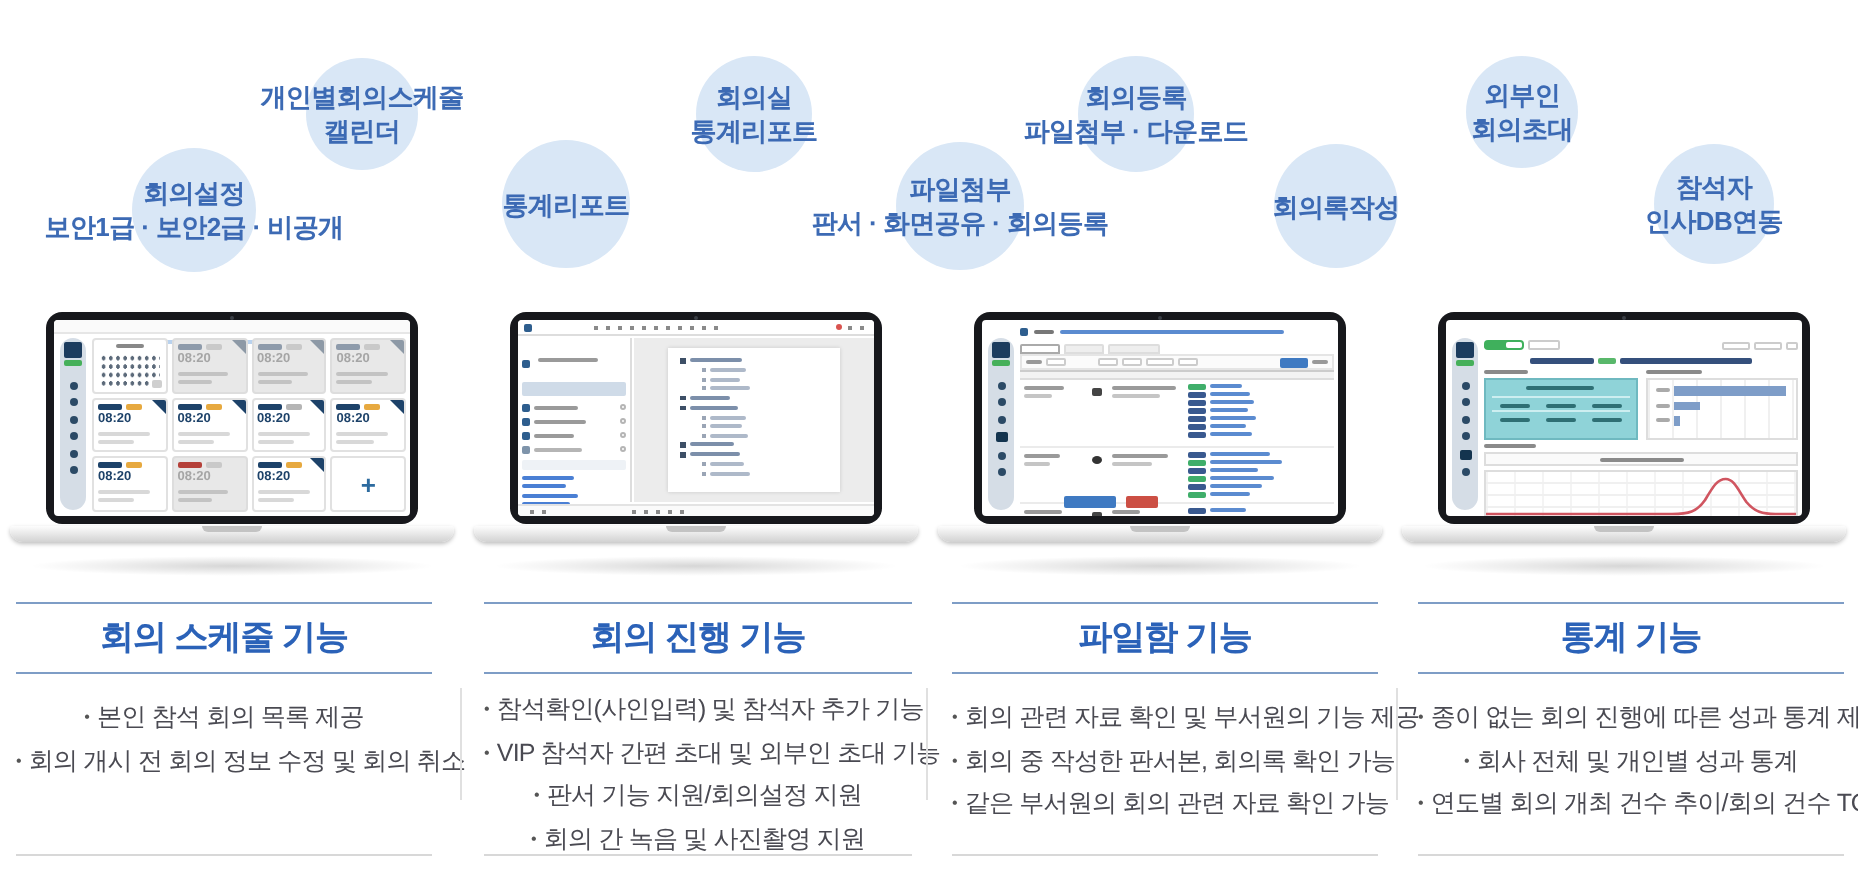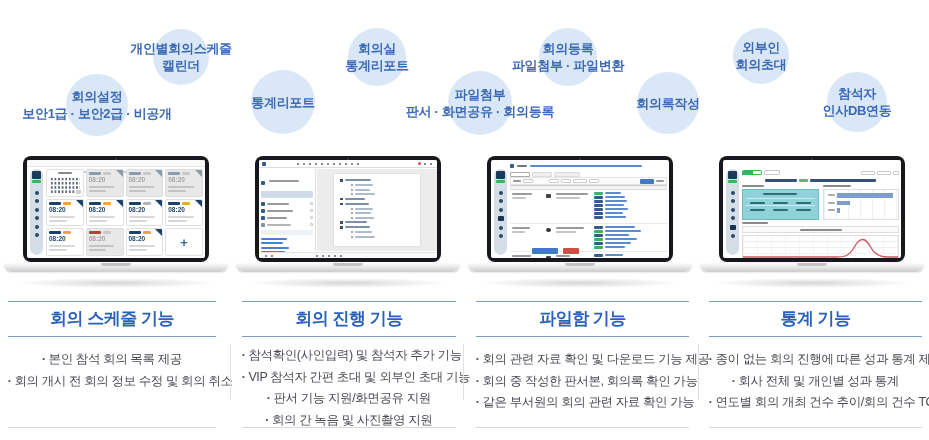--- a/index.html
+++ b/index.html
@@ -165,21 +165,21 @@
   <div class="bubble" style="left:348px;top:28px;width:58px;height:58px">
     <span class="bl">회의실</span>
     <span class="bl">통계리포트</span>
   </div>
   <div class="bubble" style="left:448px;top:71px;width:64px;height:64px">
     <span class="bl">파일첨부</span>
     <span class="bl">판서 · 화면공유 · 회의등록</span>
   </div>
   <div class="bubble" style="left:539px;top:28px;width:58px;height:58px">
     <span class="bl">회의등록</span>
-    <span class="bl">파일첨부 · 파일변환</span>
+    <span class="bl">파일첨부 · 다운로드</span>
   </div>
   <div class="bubble" style="left:637px;top:72px;width:62px;height:62px">
     <span class="bl">회의록작성</span>
 
   </div>
   <div class="bubble" style="left:733px;top:28px;width:56px;height:56px">
     <span class="bl">외부인</span>
     <span class="bl">회의초대</span>
   </div>
   <div class="bubble" style="left:827px;top:72px;width:60px;height:60px">
@@ -641,31 +641,31 @@
     </ul>
   </div>
 
   <div class="feature" style="left:242px;width:214px">
     <div class="rule"></div>
     <div class="ftitle">회의 진행 기능</div>
     <div class="rule"></div>
     <ul class="fbullets" style="margin-top:7px">
       <li>참석확인(사인입력) 및 참석자 추가 기능</li>
       <li>VIP 참석자 간편 초대 및 외부인 초대 기능</li>
-      <li>판서 기능 지원/화면공유 지원</li>
+      <li>판서 기능 지원/회의설정 지원</li>
       <li>회의 간 녹음 및 사진촬영 지원</li>
     </ul>
   </div>
 
   <div class="feature" style="left:476px;width:213px">
     <div class="rule"></div>
     <div class="ftitle">파일함 기능</div>
     <div class="rule"></div>
     <ul class="fbullets">
-      <li>회의 관련 자료 확인 및 다운로드 기능 제공</li>
+      <li>회의 관련 자료 확인 및 부서원의 기능 제공</li>
       <li>회의 중 작성한 판서본, 회의록 확인 가능</li>
       <li>같은 부서원의 회의 관련 자료 확인 가능</li>
     </ul>
   </div>
 
   <div class="feature" style="left:709px;width:213px">
     <div class="rule"></div>
     <div class="ftitle">통계 기능</div>
     <div class="rule"></div>
     <ul class="fbullets">

